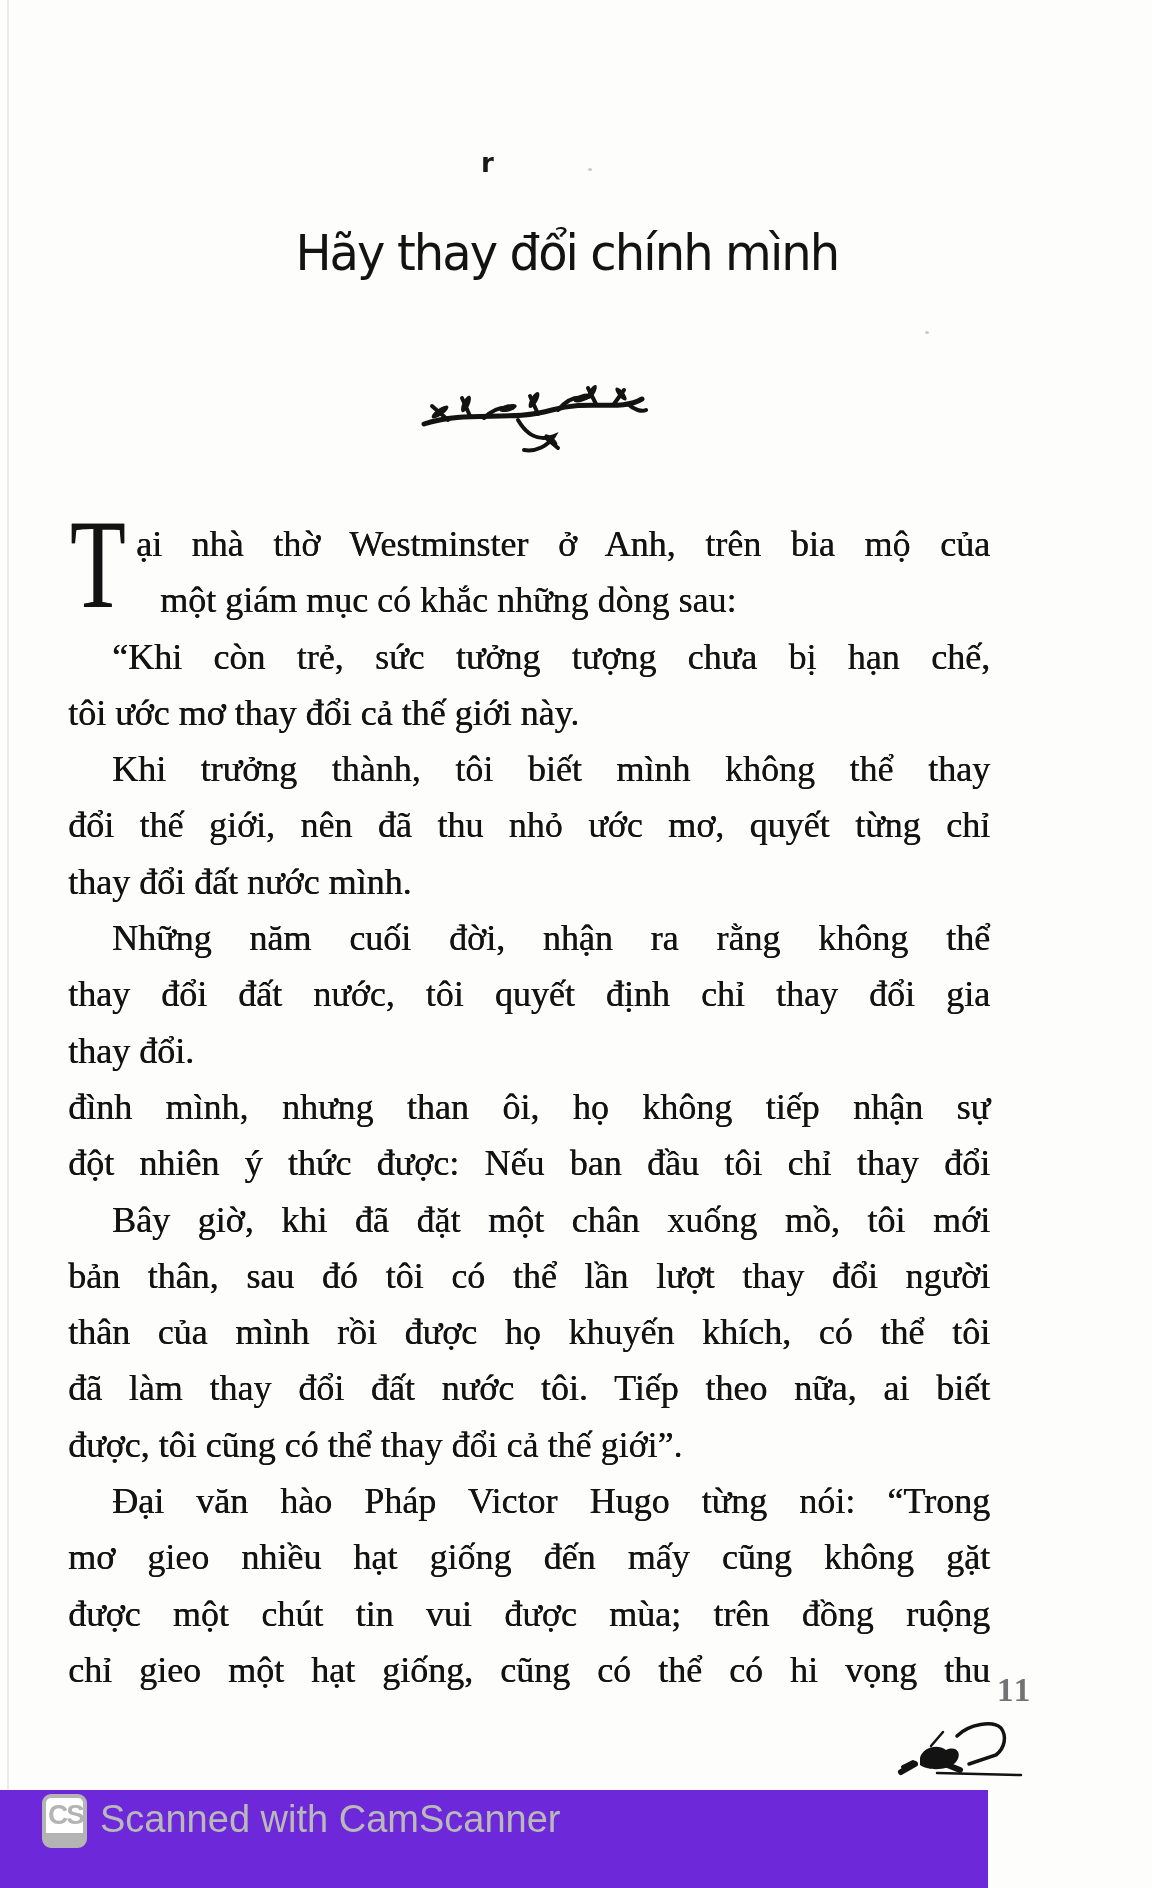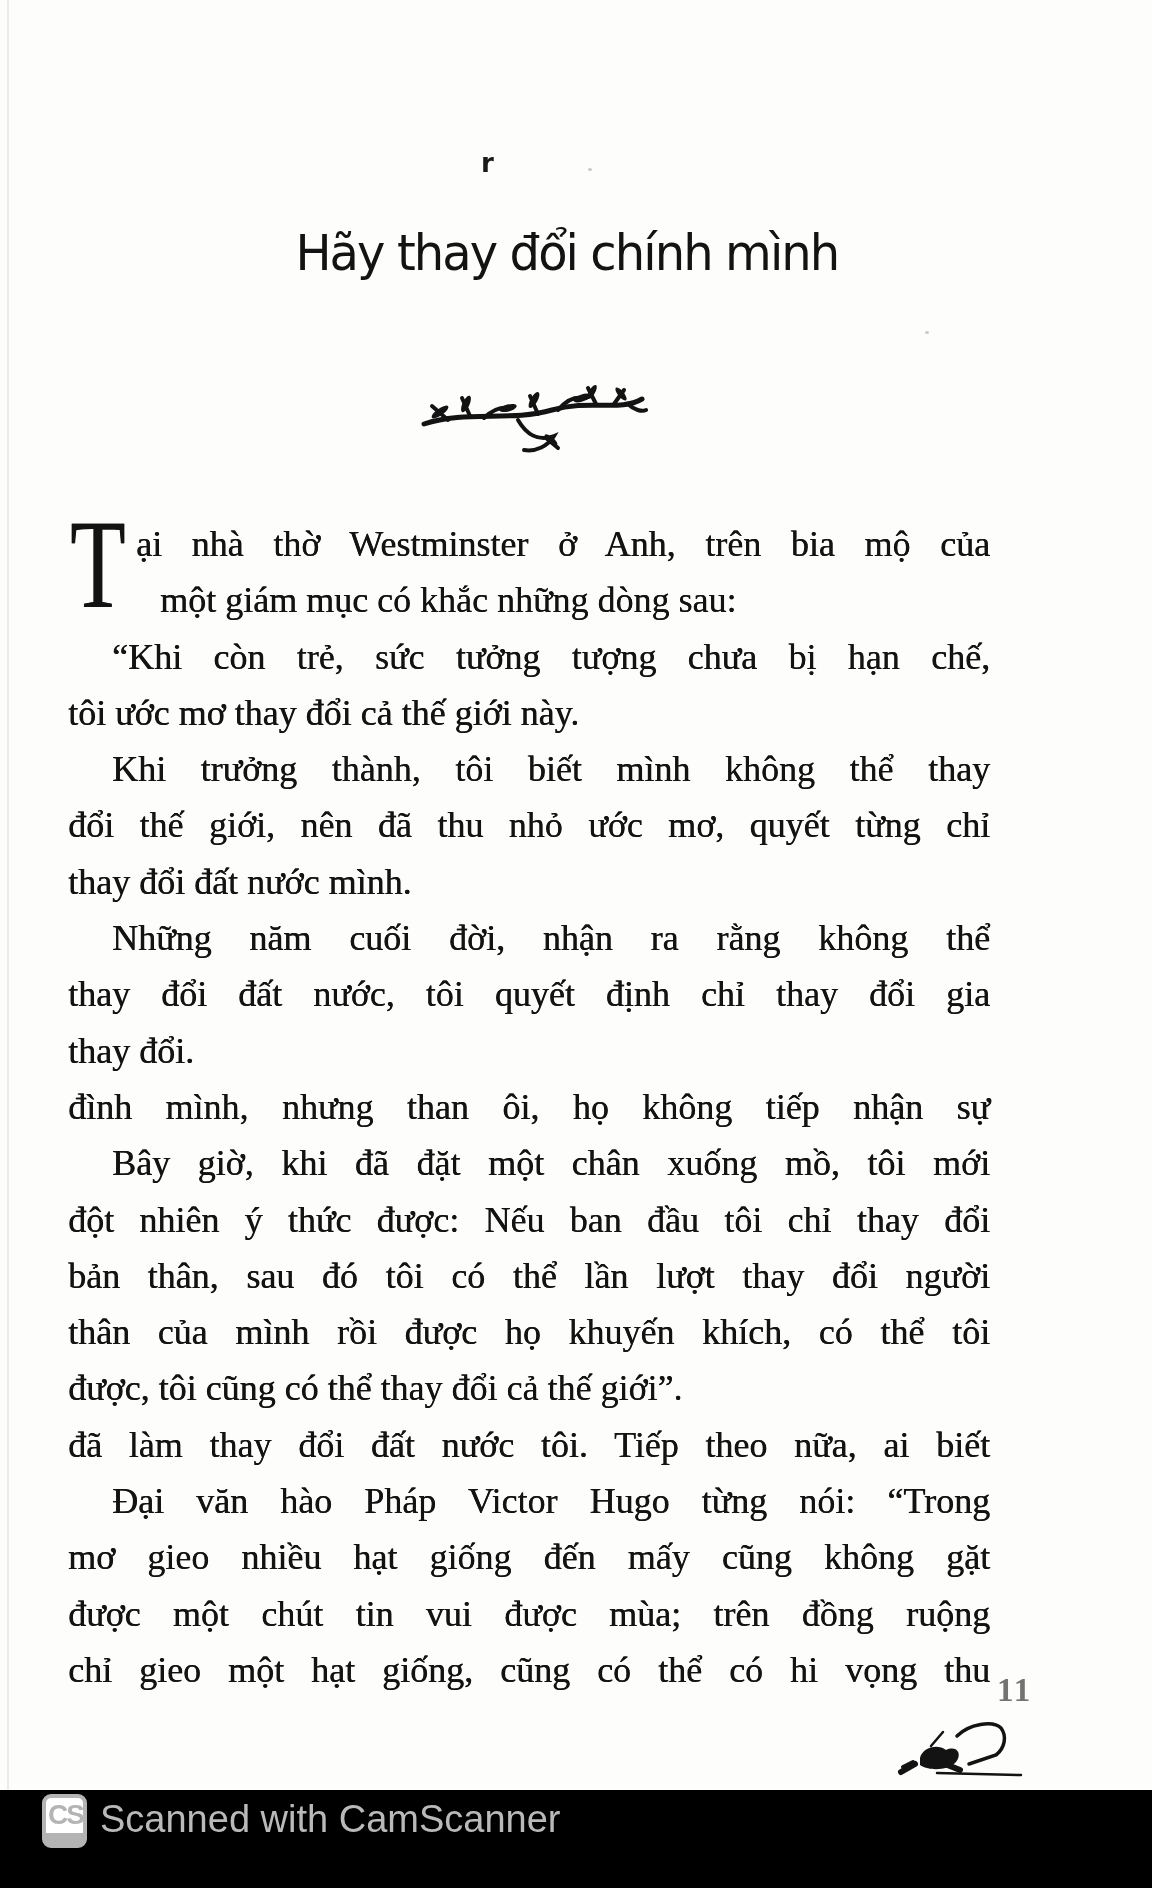--- a/index.html
+++ b/index.html
@@ -44,21 +44,21 @@
     text-shadow: 0.6px 0 0 #131313;
   }
 
   .doodle { position: absolute; left: 893px; top: 1720px; }
   .page-number {
     position: absolute; left: 997px; top: 1672px;
     font-size: 33px; font-weight: bold; letter-spacing: 2px; color: #737373;
   }
 
   .scanner-bar {
-    position: absolute; left: 0; bottom: 0; width: 1152px; height: 98px; background: #000000;
+    position: absolute; left: 0; bottom: 0; width: 988px; height: 98px; background: #6d28d9;
   }
   .cs-badge {
     position: absolute; left: 42px; top: 4px; width: 45px; height: 54px;
     border: 4px solid #b4b4b4; border-radius: 9px; background: #ffffff; box-sizing: border-box;
   }
   .cs-text {
     position: absolute; top: 1px; left: 2px;
     font-family: "Liberation Sans", sans-serif; font-weight: bold;
     font-size: 28px; letter-spacing: -2px; color: #b4b4b4;
   }
@@ -116,26 +116,26 @@
     <div class="line dc2">một giám mục có khắc những dòng sau:</div>
     <div class="line j ind">“Khi còn trẻ, sức tưởng tượng chưa bị hạn chế,</div>
     <div class="line">tôi ước mơ thay đổi cả thế giới này.</div>
     <div class="line j ind">Khi trưởng thành, tôi biết mình không thể thay</div>
     <div class="line j">đổi thế giới, nên đã thu nhỏ ước mơ, quyết từng chỉ</div>
     <div class="line">thay đổi đất nước mình.</div>
     <div class="line j ind">Những năm cuối đời, nhận ra rằng không thể</div>
     <div class="line j">thay đổi đất nước, tôi quyết định chỉ thay đổi gia</div>
     <div class="line">thay đổi.</div>
     <div class="line j">đình mình, nhưng than ôi, họ không tiếp nhận sự</div>
+    <div class="line j">đột nhiên ý thức được: Nếu ban đầu tôi chỉ thay đổi</div>
     <div class="line j ind">Bây giờ, khi đã đặt một chân xuống mồ, tôi mới</div>
-    <div class="line j">đột nhiên ý thức được: Nếu ban đầu tôi chỉ thay đổi</div>
     <div class="line j">bản thân, sau đó tôi có thể lần lượt thay đổi người</div>
     <div class="line j">thân của mình rồi được họ khuyến khích, có thể tôi</div>
+    <div class="line j">đã làm thay đổi đất nước tôi. Tiếp theo nữa, ai biết</div>
     <div class="line">được, tôi cũng có thể thay đổi cả thế giới”.</div>
-    <div class="line j">đã làm thay đổi đất nước tôi. Tiếp theo nữa, ai biết</div>
     <div class="line j ind">Đại văn hào Pháp Victor Hugo từng nói: “Trong</div>
     <div class="line j">mơ gieo nhiều hạt giống đến mấy cũng không gặt</div>
     <div class="line j">được một chút tin vui được mùa; trên đồng ruộng</div>
     <div class="line j">chỉ gieo một hạt giống, cũng có thể có hi vọng thu</div>
   </div>
 
   <svg class="doodle" width="132" height="58" viewBox="0 0 132 58">
     <path d="M64,16 C76,4 100,0 108,8 C114,16 112,28 103,35 L76,44" stroke="#131313" stroke-width="3.5" fill="none" stroke-linecap="round"></path>
     <path d="M27,38 C29,28 44,23 53,30 C63,25 70,33 63,42 C55,51 35,51 27,45 Z" fill="#131313"></path>
     <path d="M22,44 L8,52" stroke="#131313" stroke-width="6" stroke-linecap="round"></path>

